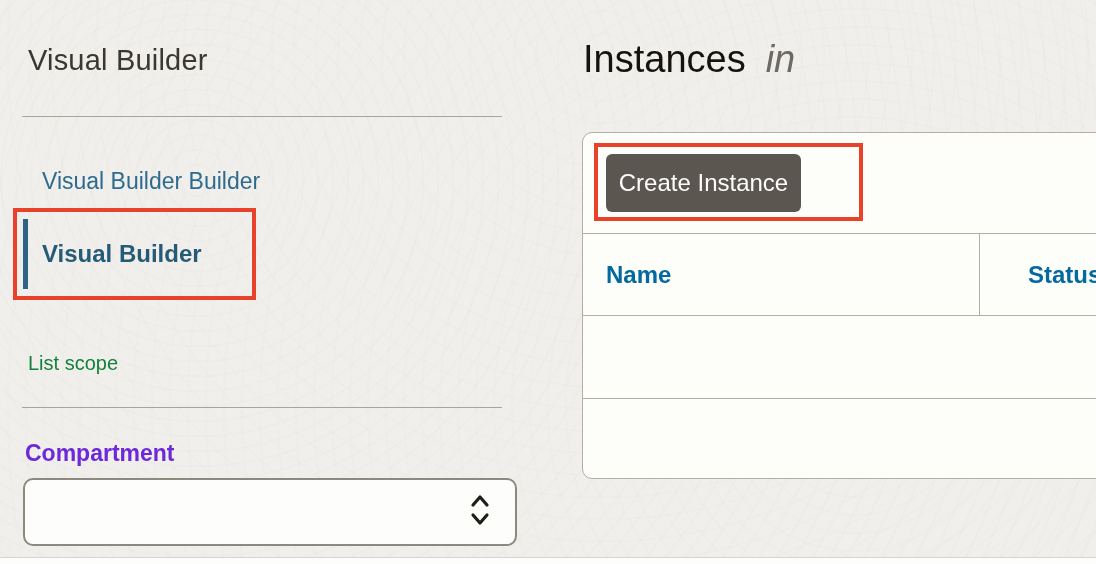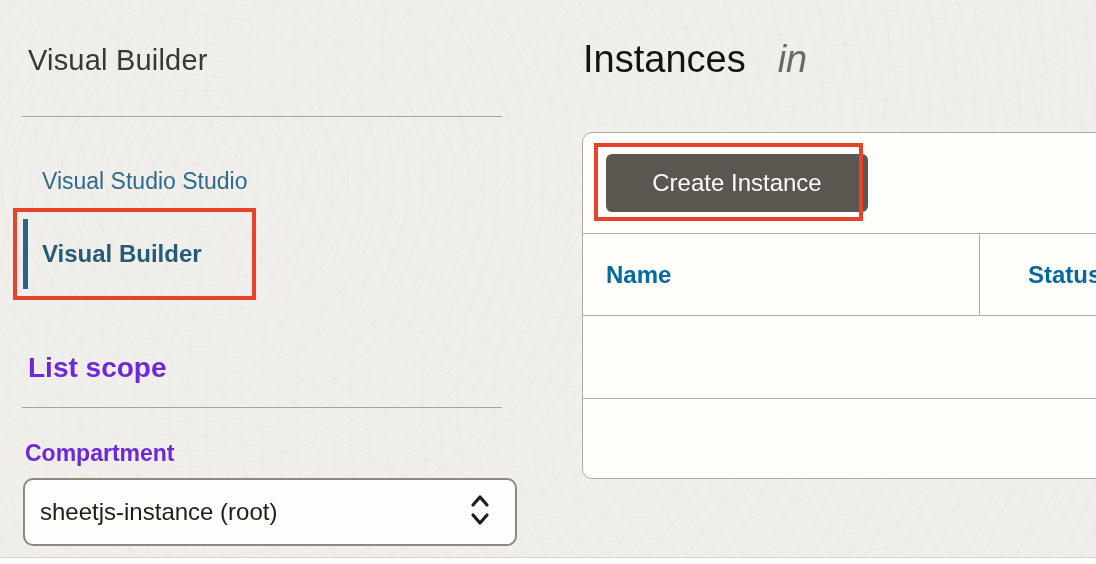--- a/index.html
+++ b/index.html
@@ -31,49 +31,49 @@
   }
   .nav-selected {
     position:absolute; left:23px; top:219px; height:70px;
     display:flex; align-items:center; cursor:pointer;
   }
   .sel-bar { width:5px; height:70px; background:#2d6486; margin-right:14px; }
   .nav-selected .lbl { font-size:24px; font-weight:bold; color:#265b78; }
 
   .list-scope-title {
     position:absolute; left:28px; top:352px;
-    font-size:28px; font-weight:700; color:#6d28d9;
+    font-size:20px; font-weight:400; color:#15803d;
   }
   .compartment-label {
     position:absolute; left:25px; top:440px;
     font-size:23px; color:#6d28d9;font-weight:bold;
   }
   .select {
     position:absolute; left:23px; top:478px; width:494px; height:68px;
     background:#fdfdfb; border:2px solid #8e897f; border-radius:10px;
     display:flex; align-items:center; cursor:pointer;
   }
   .select .value { font-size:24px; color:#211d18; padding-left:15px; }
   .select .chev { position:absolute; right:24px; top:50%; transform:translateY(-50%); }
 
   
   .page-title {
     position:absolute; left:583px; top:38px;
     font-size:38px; font-weight:400; color:#16130f; white-space:nowrap;
-    display:flex; gap:12px;
+    display:flex; 
   }
   .page-title .conn { font-style:italic; color:#6d6964;margin-left:20px; }
 
   .card {
     position:absolute; left:582px; top:132px; width:562px; height:347px;
     background:#fdfdfa; border:1px solid #b2ada5; border-radius:10px;
     overflow:hidden;
   }
   .create-btn {
-    position:absolute; left:23px; top:21px; width:262px; height:58px;
+    position:absolute; left:23px; top:21px; width:195px; height:58px;
     background:#5c5650; color:#fdfdfc; border:none; border-radius:6px;
     font-family:"Liberation Sans", sans-serif; font-size:24px; cursor:pointer;
   }
   .hline { position:absolute; left:0; right:0; height:1px; background:#b2ada5; }
   .hl1 { top:100px; } .hl2 { top:182px; } .hl3 { top:265px; }
   .vline { position:absolute; left:396px; top:100px; height:82px; width:1px; background:#b2ada5; }
   .th { position:absolute; font-size:24px; font-weight:bold; color:#0369a1; top:128px; }
   .th.name { left:23px; }
   .th.status { left:426px;margin-left:19px; }
   .trow { position:absolute; left:0; right:0; }
@@ -95,34 +95,33 @@
 </style>
 </head>
 <body>
 
 <div class="screen">
 
   <aside>
     <h1 class="sidebar-title">Visual Builder</h1>
     <div class="divider d1"></div>
 
-    <a class="nav-link">Visual Studio Studio</a>
+    <a class="nav-link">Visual Builder Builder</a>
 
     <div class="nav-selected">
       <span class="sel-bar"></span>
       <span class="lbl">Visual Builder</span>
     </div>
 
     <h2 class="list-scope-title">List scope</h2>
     <div class="divider d2"></div>
 
     <label class="compartment-label">Compartment</label>
 
     <div class="select">
-      <span class="value">sheetjs-instance (root)</span>
       <span class="chev">
         <svg width="22" height="34" viewBox="0 0 22 34">
           <path d="M4 12 L11 4 L18 12" fill="none" stroke="#211d18" stroke-width="3.2" stroke-linecap="round" stroke-linejoin="round"></path>
           <path d="M4 22 L11 30 L18 22" fill="none" stroke="#211d18" stroke-width="3.2" stroke-linecap="round" stroke-linejoin="round"></path>
         </svg>
       </span>
     </div>
   </aside>
 
   <main>

